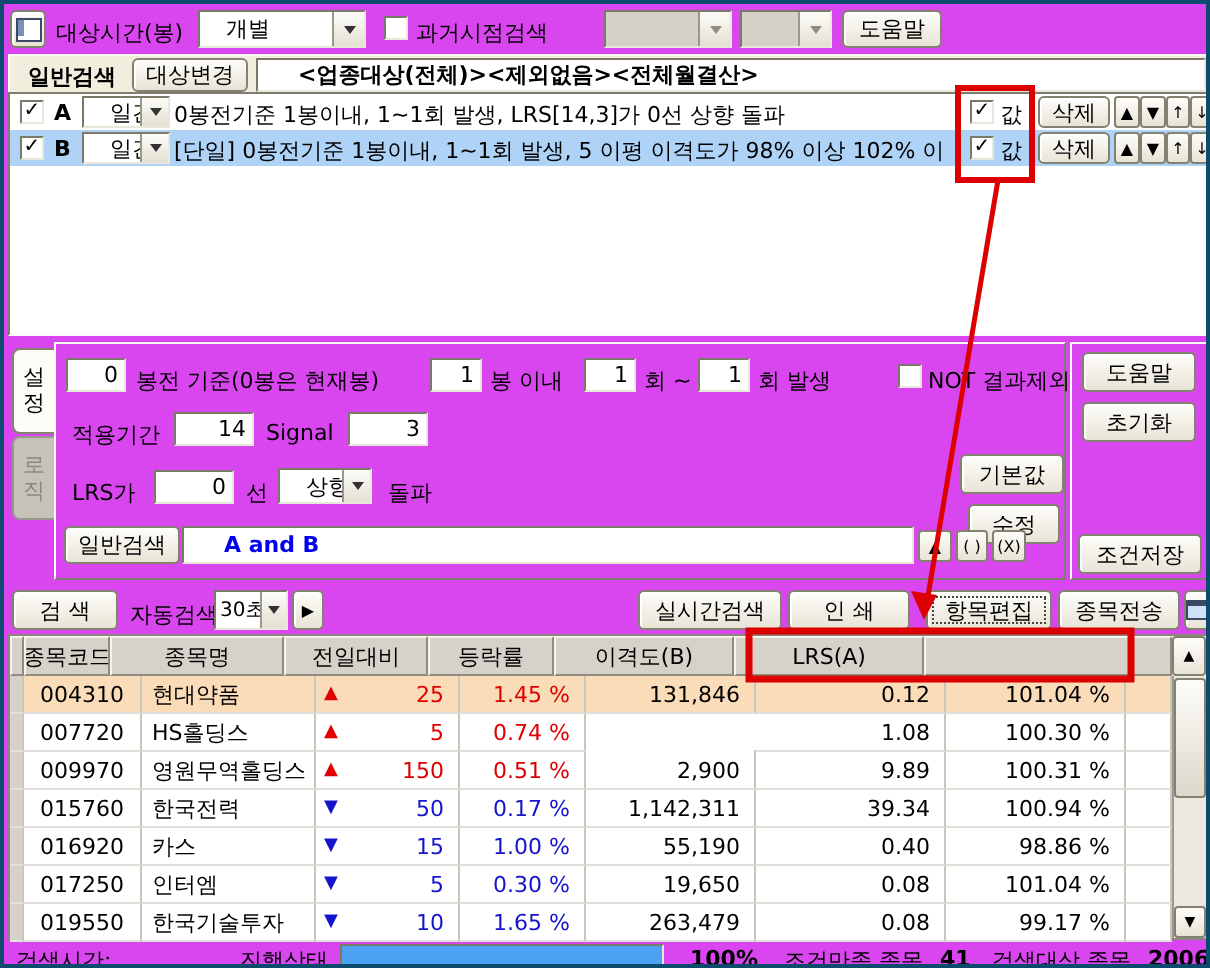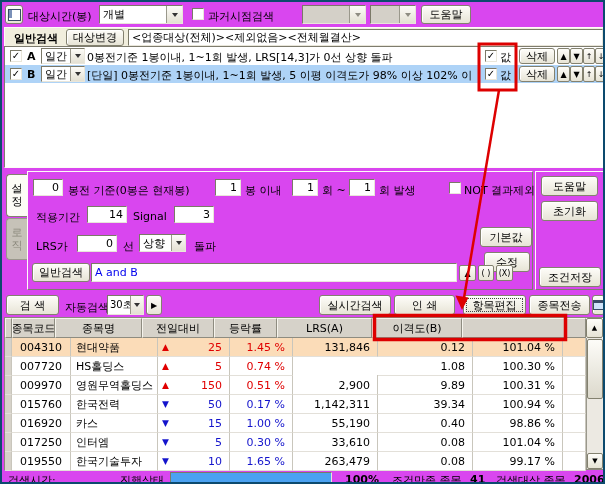--- a/index.html
+++ b/index.html
@@ -11,25 +11,25 @@
   .bold{font-weight:bold;}
   
   .btn{box-sizing:border-box;background:linear-gradient(#fefdf9,#e7e4d6);border:1px solid #83816f;
        border-radius:3px;display:flex;align-items:center;justify-content:center;white-space:nowrap;
        box-shadow:inset 1px 1px 0 #ffffff;cursor:default;}
   .focus-dotted{outline:1px dotted #444;outline-offset:-4px;}
   
   .inp{box-sizing:border-box;background:#fff;border:1px solid;border-color:#7b7968 #e9e6da #e9e6da #7b7968;
        display:flex;align-items:center;overflow:hidden;white-space:nowrap;}
   .inp.num{justify-content:flex-end;padding-right:3px;}
-  .inp.txt{padding-left:3px;}
+  .inp.txt{padding-left:20px;font-weight:bold;}
   
   .combo{box-sizing:border-box;background:#fff;border:1px solid;border-color:#7b7968 #e9e6da #e9e6da #7b7968;
        display:flex;align-items:center;}
-  .combo .cval{flex:1;padding-left:3px;white-space:nowrap;overflow:hidden;}
+  .combo .cval{flex:1;padding-left:13px;white-space:nowrap;overflow:hidden;}
   .combo .cbtn{width:15px;align-self:stretch;background:linear-gradient(#fdfcf8,#e3e0d2);
        border-left:1px solid #9a988c;display:flex;align-items:center;justify-content:center;}
   .combo.disabled{background:#d4d0c8;}
   .tri-down{width:0;height:0;border-left:3px solid transparent;border-right:3px solid transparent;border-top:4px solid #333;}
   .combo.disabled .tri-down{border-top-color:#8f8d82;}
   
   .cb{box-sizing:border-box;width:12px;height:12px;background:#fff;border:1px solid;
       border-color:#7b7968 #e9e6da #e9e6da #7b7968;display:flex;align-items:center;justify-content:center;
       font-size:10px;font-weight:bold;line-height:10px;}
   
@@ -228,22 +228,22 @@
     <span class="icon-popup"></span>
   </div>
 
   <div class="abs" style="left:2px;top:315px;width:600px;height:153px;background:#fff;border:1px solid #8a887c;box-sizing:border-box;">
     <div style="display:flex;">
       <div class="th" style="width:7px;"></div>
       <div class="th" style="width:43px;">종목코드</div>
       <div class="th" style="width:87px;">종목명</div>
       <div class="th" style="width:72px;">전일대비</div>
       <div class="th" style="width:63px;">등락률</div>
+      <div class="th" style="width:90px;">이격도(B)</div>
       <div class="th" style="width:95px;">LRS(A)</div>
-      <div class="th" style="width:90px;">이격도(B)</div>
       <div class="th" style="flex:1;"></div>
       <div class="sbtn" style="width:17px;height:20px;">
           <span>▲</span>
         </div>
     </div>
 
     <div style="display:flex;">
       <div style="width:581px;">
 
         <div class="trow hl">
@@ -323,21 +323,21 @@
 
         <div class="trow">
           <div class="td" style="width:7px;background:#d6d2c9;"></div>
           <div class="td c" style="width:59px;">017250</div>
           <div class="td l" style="width:87px;">인터엠</div>
           <div class="td r down-t" style="width:72px;">
               <span class="arrow-glyph">▼</span>
               <span>5</span>
             </div>
           <div class="td r down-t" style="width:63px;">0.30 %</div>
-          <div class="td r" style="width:85px;">33,610</div>
+          <div class="td r" style="width:85px;">19,650</div>
           <div class="td r" style="width:95px;">0.08</div>
           <div class="td r" style="width:90px;">101.04 %</div>
           <div class="td" style="flex:1;"></div>
         </div>
 
         <div class="trow">
           <div class="td" style="width:7px;background:#d6d2c9;"></div>
           <div class="td c" style="width:59px;">019550</div>
           <div class="td l" style="width:87px;">한국기술투자</div>
           <div class="td r down-t" style="width:72px;">

